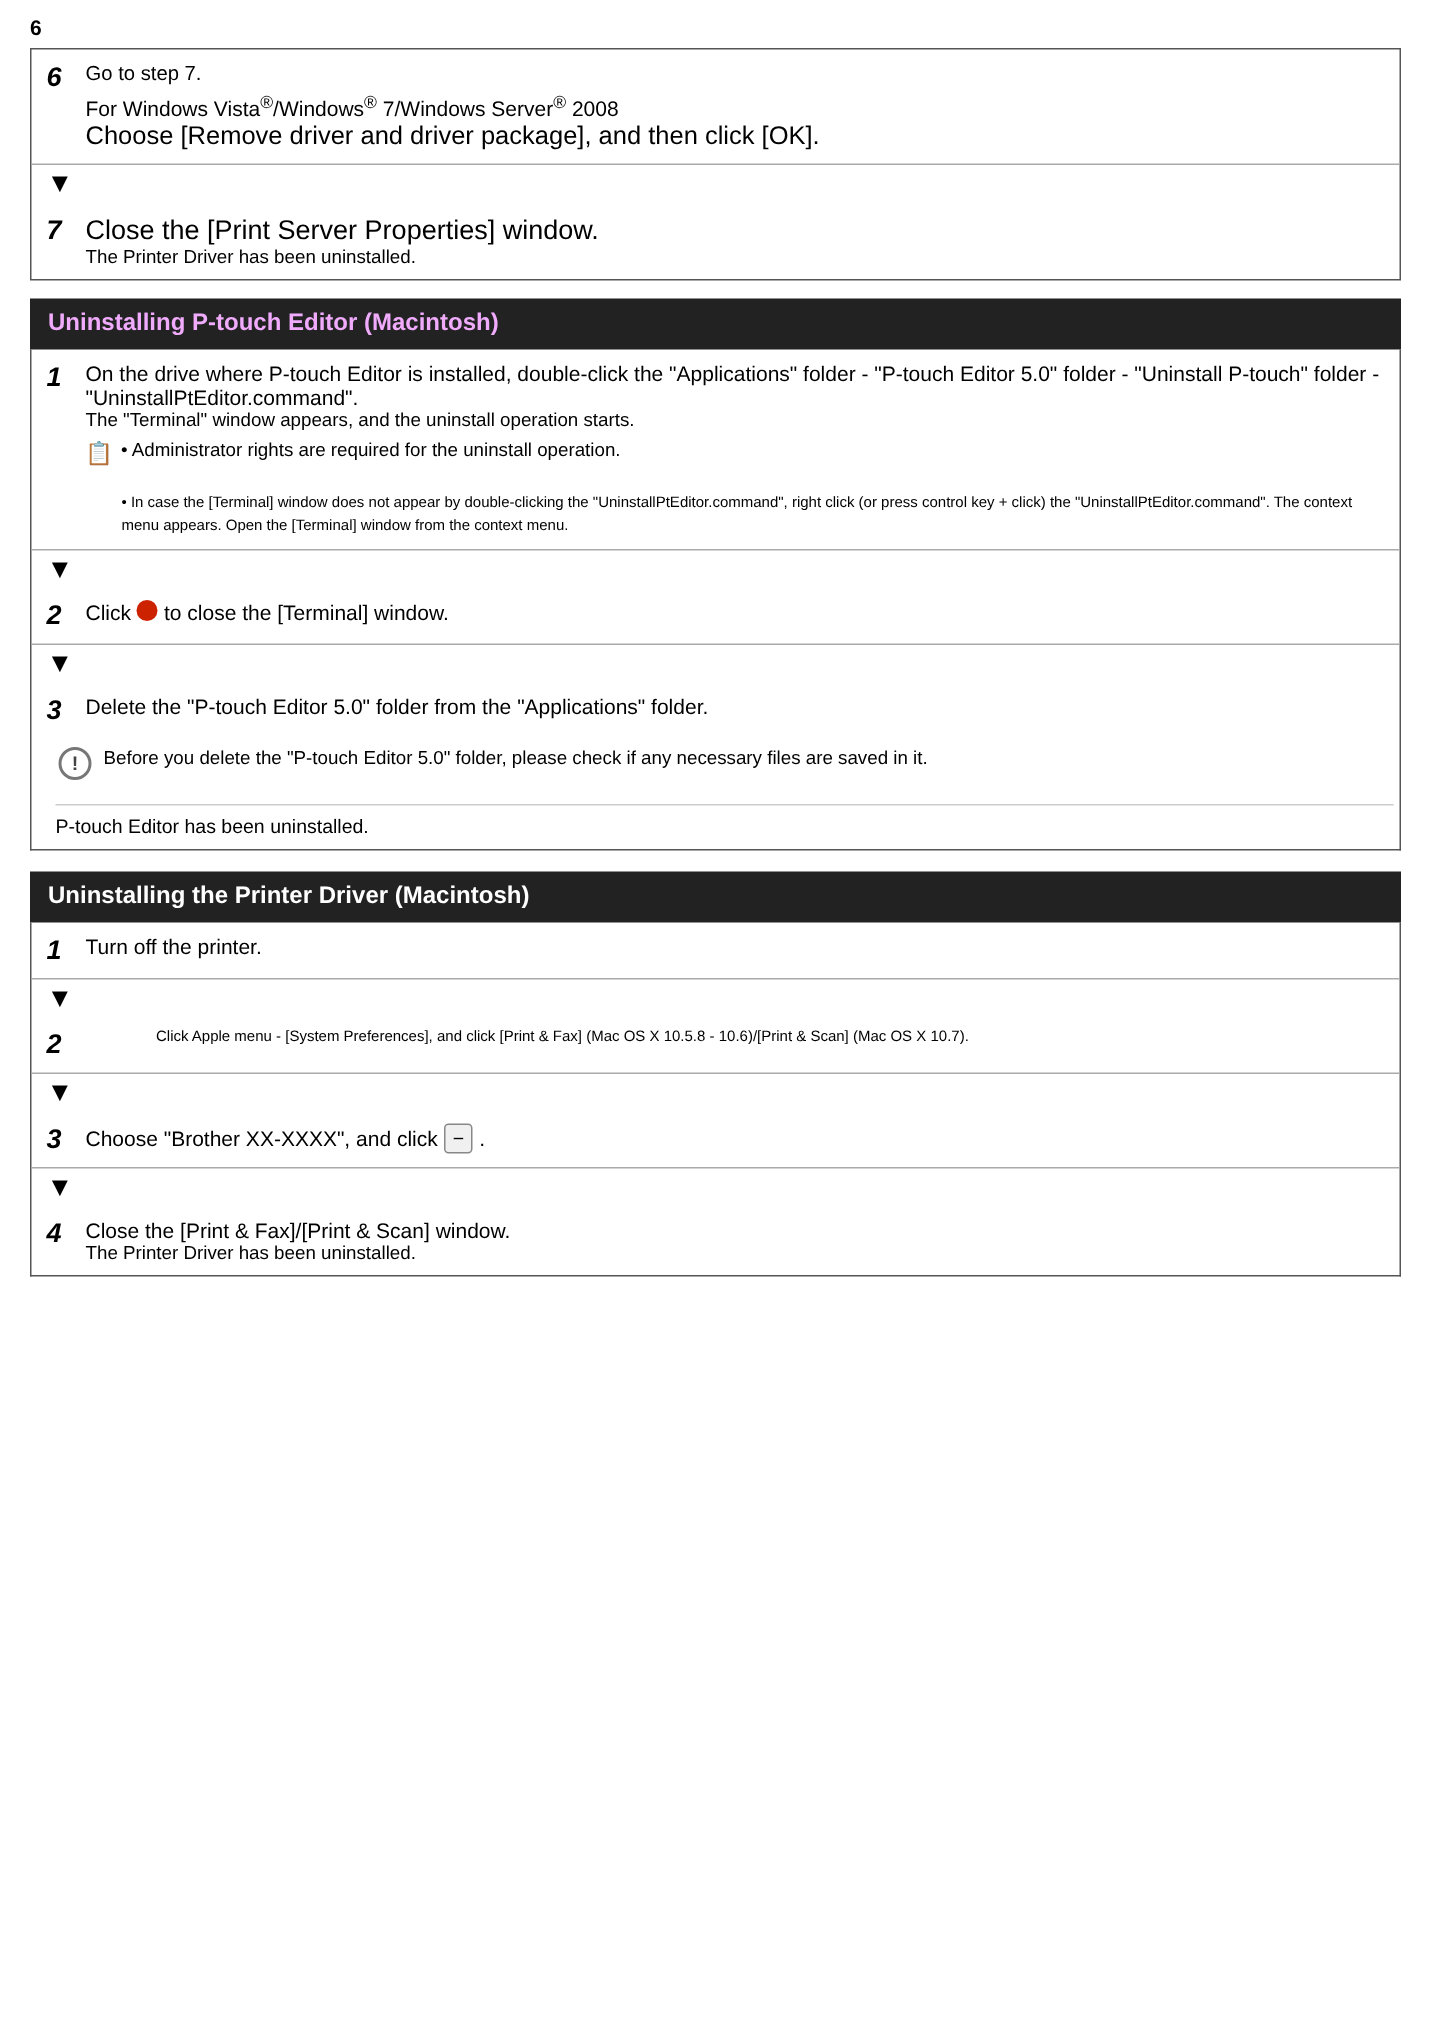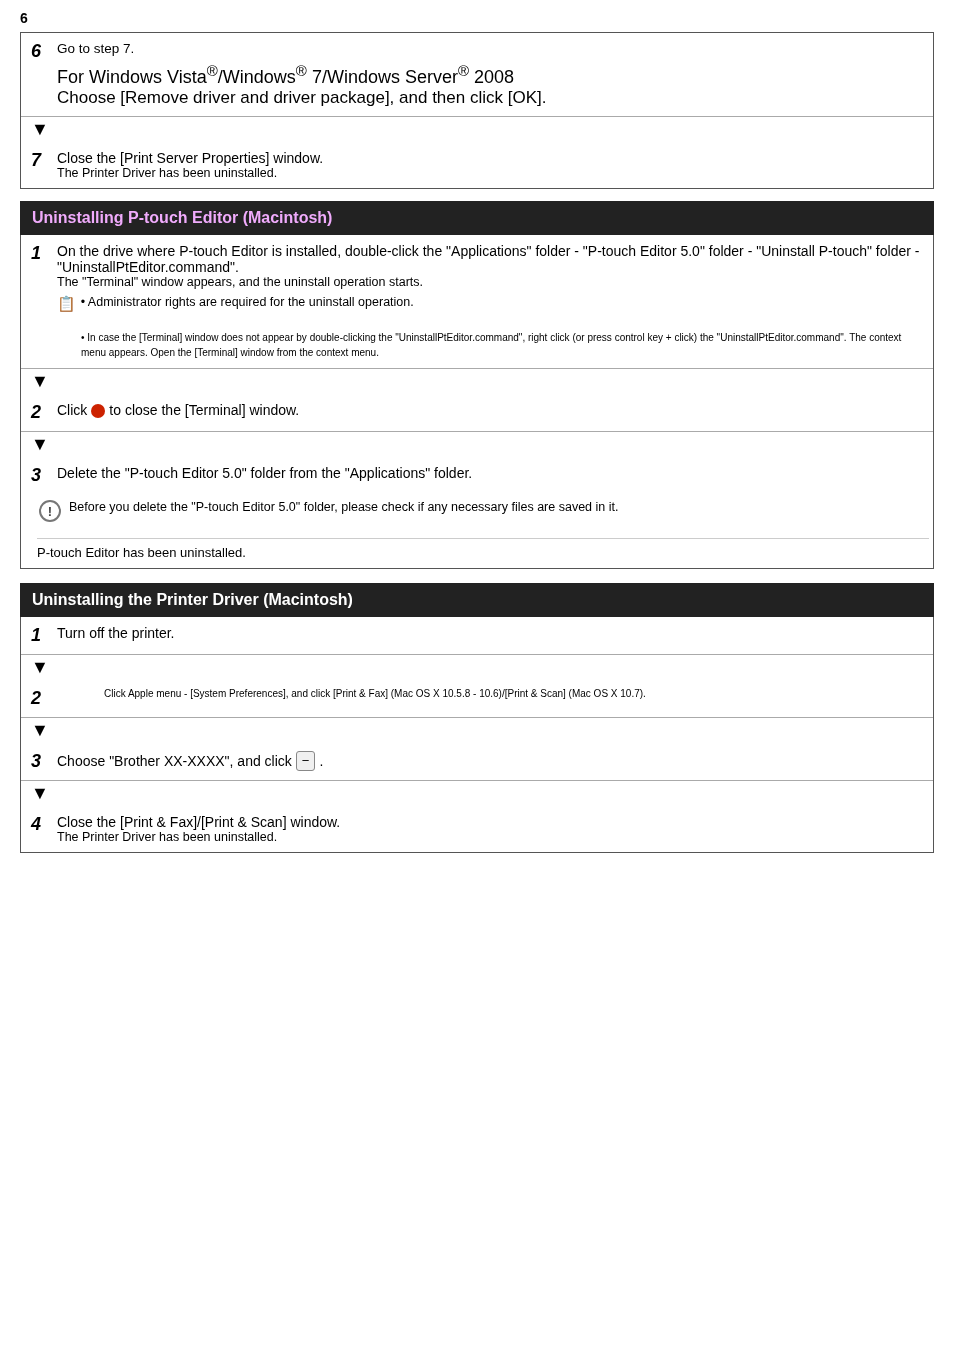--- a/index.html
+++ b/index.html
@@ -28,33 +28,33 @@
 <body>
 
 <div style="font-size:14px;font-weight:bold;margin-bottom:6px;">6</div>
 
 <div style="border:1.5px solid #555; margin-bottom:0;">
 
   <div class="step-row">
     <span style="font-size:18px;font-weight:bold;font-style:italic;min-width:20px;">6</span>
     <div>
       <div style="font-size:13.5px;">Go to step 7.</div>
-      <div style="font-size:18px;margin-top:6px;">
+      <div style="font-size:14px;margin-top:6px;">
         For Windows Vista<sup>®</sup>/Windows<sup>®</sup> 7/Windows Server<sup>®</sup> 2008
       </div>
       <div style="font-size:17px;text-align:right;">Choose [Remove driver and driver package], and then click [OK].</div>
     </div>
   </div>
 
   <div style="padding:2px 10px;font-size:18px;">▼</div>
 
   <div class="step-row no-border-bottom">
     <span style="font-size:18px;font-weight:bold;font-style:italic;min-width:20px;">7</span>
     <div>
-      <div style="font-size:14px;">Close the [Print Server Properties] window.</div>
+      <div style="font-size:18px;">Close the [Print Server Properties] window.</div>
       <div style="font-size:12.5px;">The Printer Driver has been uninstalled.</div>
     </div>
   </div>
 
 </div>
 
 <div style="background:#222;color:#f0abfc;font-size:16px;font-weight:bold;padding:8px 12px;margin-top:12px;">
   Uninstalling P-touch Editor (Macintosh)
 </div>
 
@@ -76,21 +76,21 @@
           • In case the [Terminal] window does not appear by double-clicking the "UninstallPtEditor.command", right click (or press control key + click) the "UninstallPtEditor.command". The context menu appears. Open the [Terminal] window from the context menu.
         </div>
       </div>
     </div>
   </div>
 
   <div style="padding:2px 10px;font-size:18px;border-bottom:none;">▼</div>
 
   <div class="step-row" style="border-bottom:1px solid #aaa;">
     <span style="font-size:18px;font-weight:bold;font-style:italic;min-width:20px;">2</span>
-    <div style="display:flex;align-items:flex-end;gap:4px;flex-wrap:wrap;font-size:14px;">
+    <div style="display:flex;align-items:flex-start;gap:4px;flex-wrap:wrap;font-size:14px;">
       <span>Click</span>
       <span style="display:inline-block;width:14px;height:14px;background:#cc2200;border-radius:50%;vertical-align:middle;"></span>
       <span>to close the [Terminal] window.</span>
     </div>
   </div>
 
   <div style="padding:2px 10px;font-size:18px;border-bottom:none;">▼</div>
 
   <div class="step-row no-border-bottom" style="flex-direction:column;">
     <div style="display:flex;align-items:flex-start;gap:6px;width:100%;">

